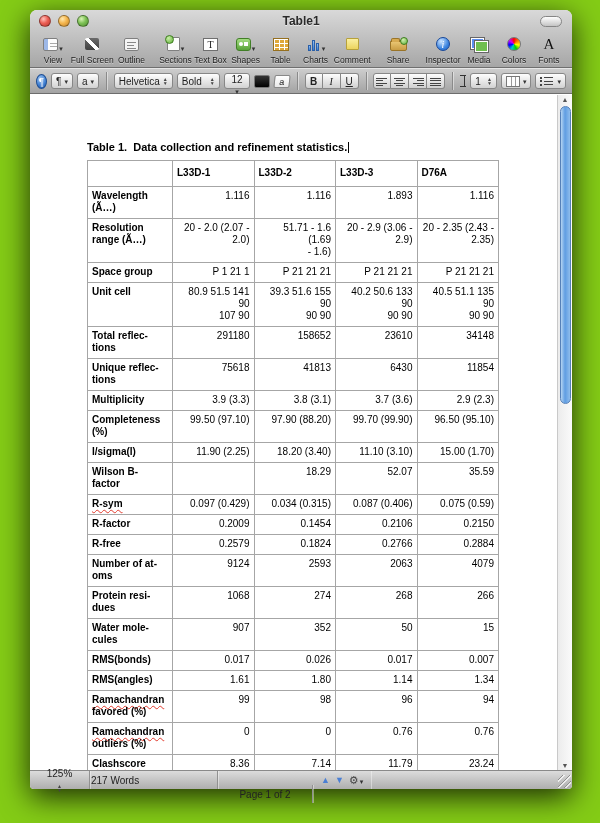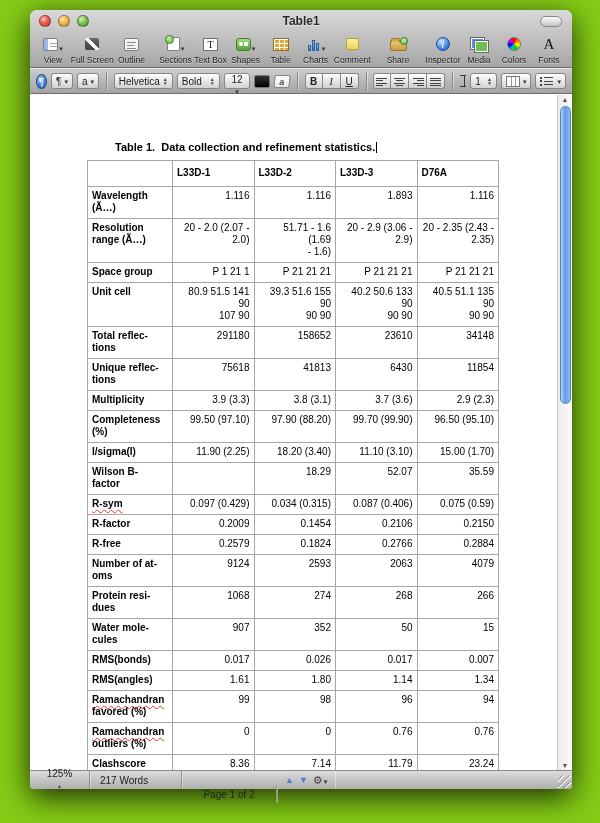--- a/index.html
+++ b/index.html
@@ -101,21 +101,21 @@
   .ic-cols{width:14px;height:11px;background:#fdfdfd;border:1px solid #777;
     background-image:linear-gradient(90deg,transparent 4px,#999 4px,#999 5px,transparent 5px,transparent 8px,#999 8px,#999 9px,transparent 9px);}
   .ic-list{width:14px;height:11px;background-repeat:no-repeat;background-image:
     linear-gradient(#444,#444),linear-gradient(#444,#444),linear-gradient(#444,#444),
     linear-gradient(#444,#444),linear-gradient(#444,#444),linear-gradient(#444,#444);
     background-size:2px 2px,2px 2px,2px 2px,9px 1px,9px 1px,9px 1px;
     background-position:0 1px,0 4.5px,0 8px,4px 1.5px,4px 5px,4px 8.5px;}
   
   .content{position:absolute;left:0;top:85px;right:0;bottom:19px;background:#fff;overflow:hidden;}
   .page-inner{padding:46px 20px 0 57px;}
-  .doc-caption{font-size:11px;font-weight:bold;color:#000;white-space:pre-wrap;margin-left:28px;}
+  .doc-caption{font-size:11px;font-weight:bold;color:#000;white-space:pre-wrap;}
   .caret{display:inline-block;width:1px;height:11px;background:#000;vertical-align:-2px;margin-left:1px;}
   table.stats{border-collapse:collapse;margin-top:7px;table-layout:fixed;width:411px;font-size:10px;line-height:12px;color:#000;}
   table.stats col.c0{width:85px;}
   table.stats col.cn{width:81.5px;}
   table.stats th,table.stats td{border:1px solid #a6a6a6;padding:3px 4px 4px 4px;vertical-align:top;}
   table.stats thead th{font-weight:bold;text-align:left;padding-top:6px;padding-bottom:7px;}
   table.stats tbody th{font-weight:bold;text-align:left;}
   table.stats tbody td{text-align:right;white-space:pre-line;}
   .sq{text-decoration:underline;text-decoration-style:wavy;text-decoration-color:#e23b2e;
     text-decoration-thickness:1px;text-underline-offset:2px;}
@@ -125,21 +125,21 @@
   .vs-up{position:absolute;top:1px;left:0;right:0;text-align:center;font-size:7px;color:#555;}
   .vs-down{position:absolute;bottom:1px;left:0;right:0;text-align:center;font-size:7px;color:#555;}
   .vs-thumb{position:absolute;left:1.5px;right:1.5px;top:11px;height:298px;border-radius:6px;
     background:linear-gradient(90deg,#b4d4f2,#5f9de2 45%,#8fbdec);border:1px solid #5580b8;}
   
   .statusbar{position:absolute;left:0;right:0;bottom:0;height:19px;border-radius:0 0 4px 4px;
     background:linear-gradient(#dcdcdc,#aeaeae);border-top:1px solid #8a8a8a;display:flex;align-items:center;
     font-size:10px;color:#222;}
   .sb-seg{height:100%;display:flex;align-items:center;border-right:1px solid #919191;box-shadow:1px 0 0 rgba(255,255,255,.4);}
   .sb-zoom{width:60px;justify-content:center;gap:5px;flex-direction:column;}
-  .sb-words{width:92px;padding-left:10px;}
+  .sb-words{width:128px;padding-left:1px;}
   .sb-page{width:95px;justify-content:center;margin-top:28px;}
   .sb-nav{padding:0 8px;display:flex;align-items:center;gap:5px;border-right:none;}
   .nav-tri{font-size:9px;color:#4a7fd4;line-height:1;}
   .sb-gear{font-size:11px;color:#444;display:flex;align-items:center;gap:1px;}
   .grip{position:absolute;right:1px;bottom:1px;width:13px;height:13px;
     background:repeating-linear-gradient(135deg,transparent 0 3px,#8e8e8e 3px 4px,rgba(255,255,255,.7) 4px 5px);}
 </style>
 </head>
 <body>
 

